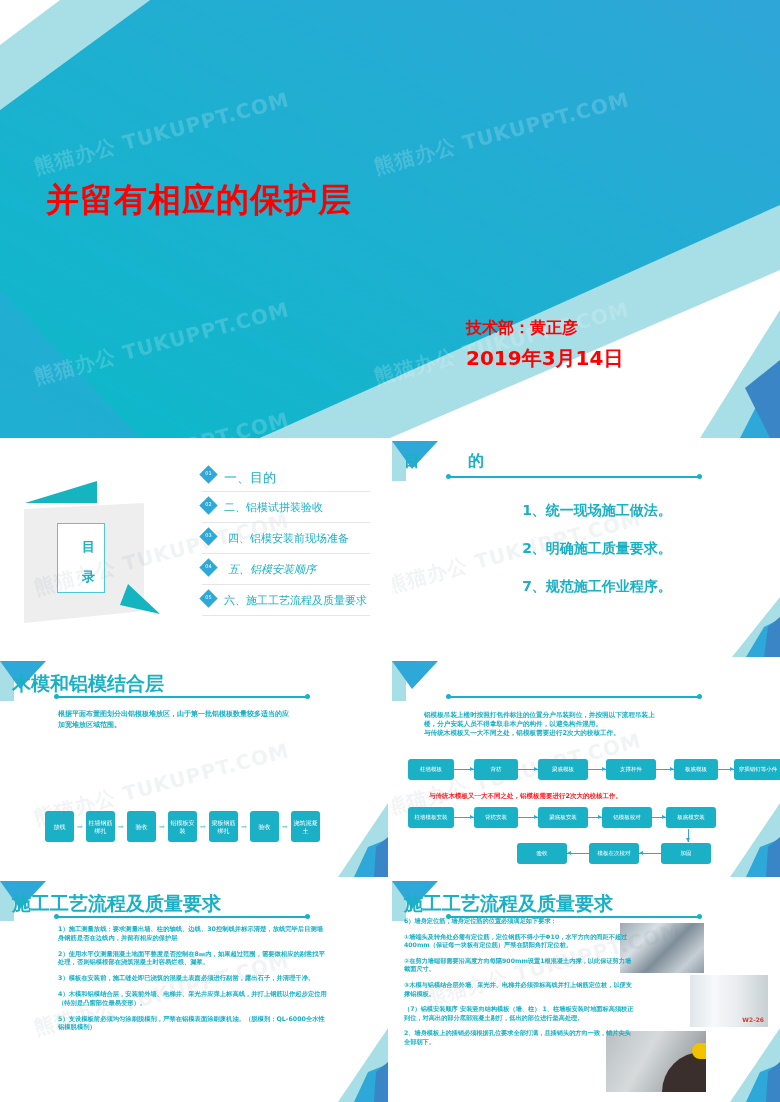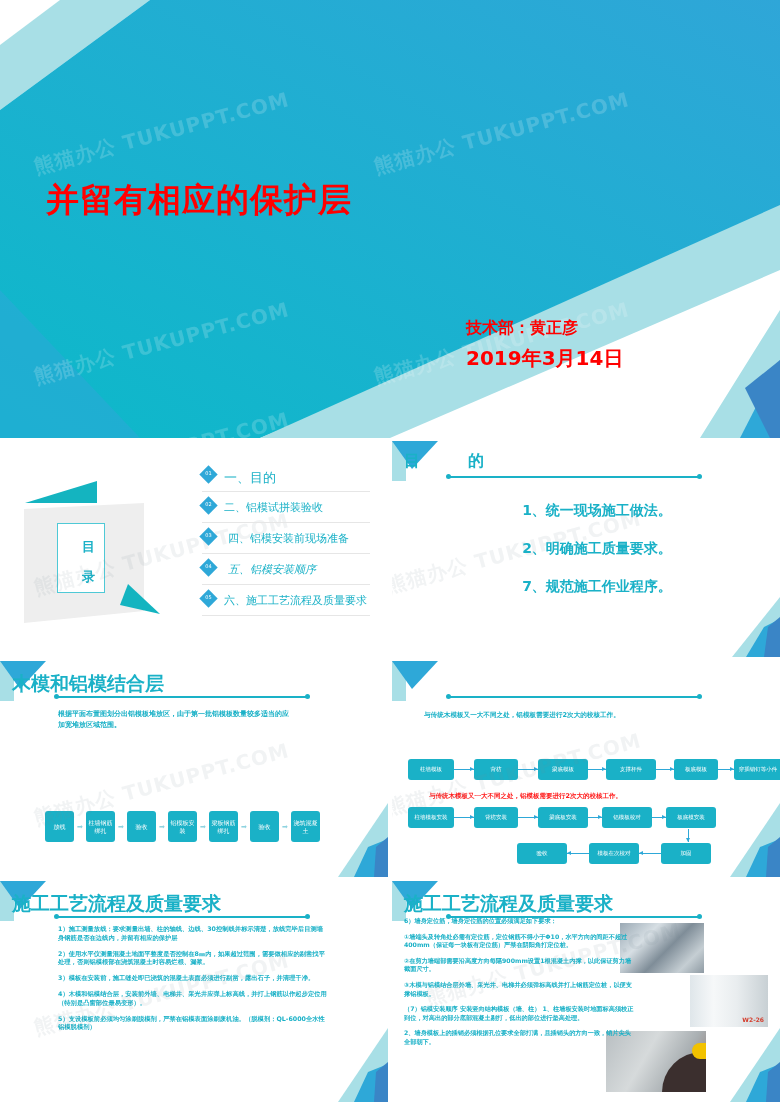--- a/index.html
+++ b/index.html
@@ -212,20 +212,21 @@
     <polygon points="0,0 14,0 14,40 0,40" fill="#a8dfe6"></polygon>
     <polygon points="0,0 46,0 20,28" fill="#2ea8d8"></polygon>
   </svg>
   <svg class="corner-br" width="56" height="74">
     <polygon points="56,0 56,74 6,74" fill="#a8dfe6"></polygon>
     <polygon points="36,44 56,36 56,74 22,74" fill="#2ea8d8"></polygon>
     <polygon points="56,34 56,74 42,74 44,44" fill="#3a85c6"></polygon>
   </svg>
   <div class="s-rule"></div>
   <div class="order-text">
+    <div>铝模板吊装上楼时按照打包件标注的位置分户吊装到位，并按照以下流程吊装上楼，分户安装人员不得拿取非本户的构件，以避免构件混用。</div>
     <div>与传统木模板又一大不同之处，铝模板需要进行2次大的校核工作。</div>
   </div>
   <div class="order-row1">
     <div class="obox" style="width:46px;">柱墙模板</div>
     <div class="oarrow" style="width:20px;"></div>
     <div class="obox" style="width:44px;">背枋</div>
     <div class="oarrow" style="width:20px;"></div>
     <div class="obox" style="width:50px;">梁底模板</div>
     <div class="oarrow" style="width:18px;"></div>
     <div class="obox" style="width:50px;">支撑杆件</div>

